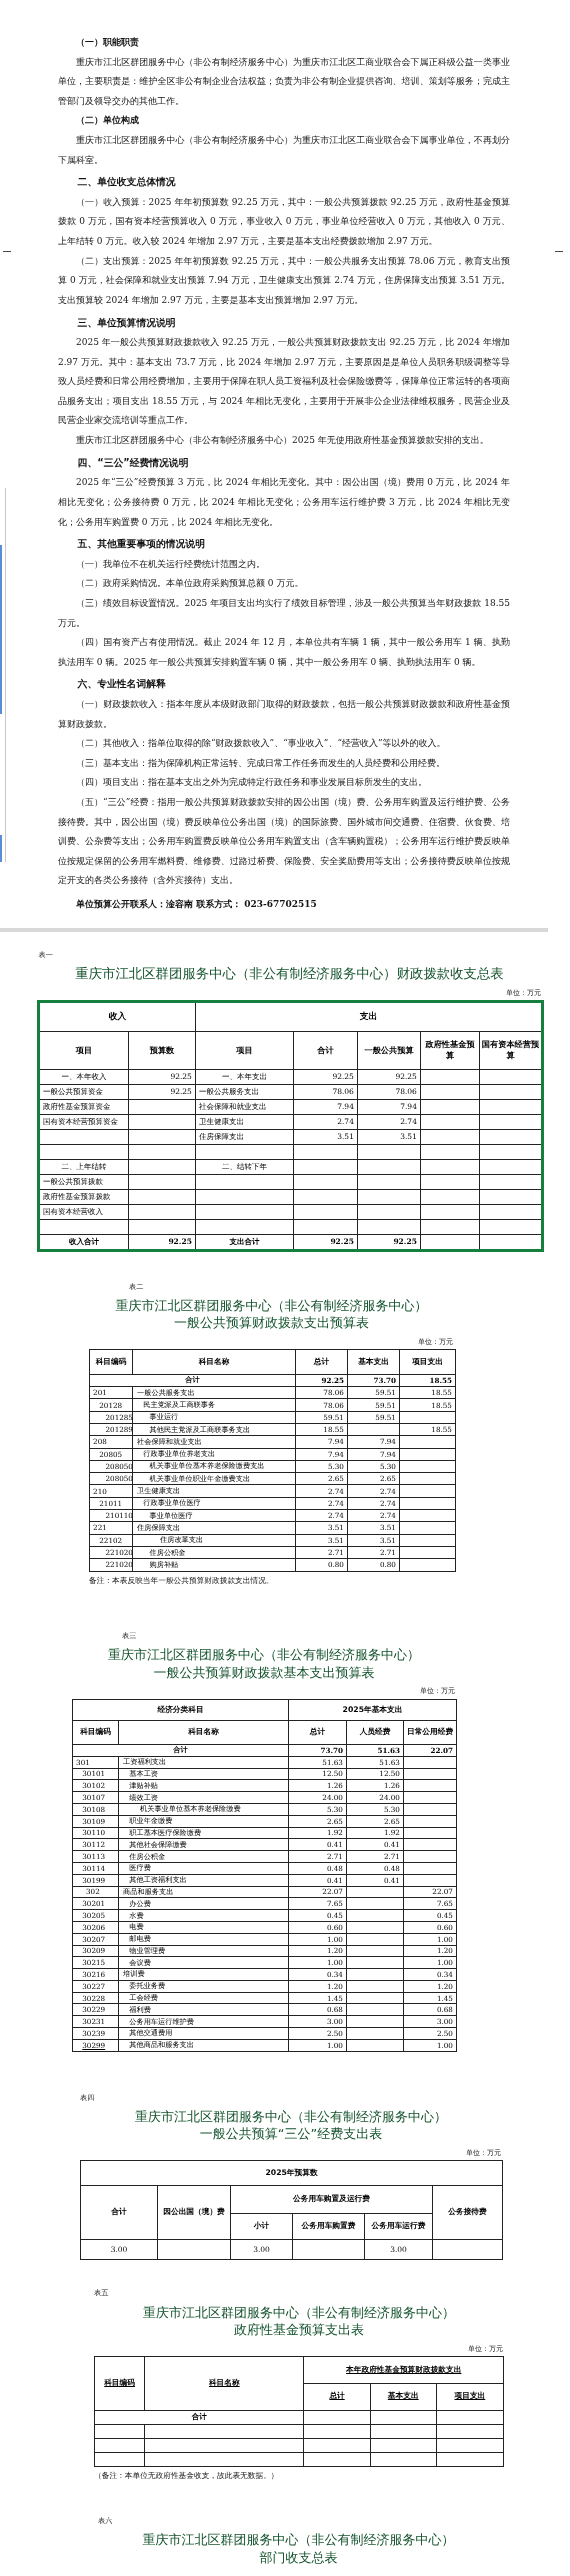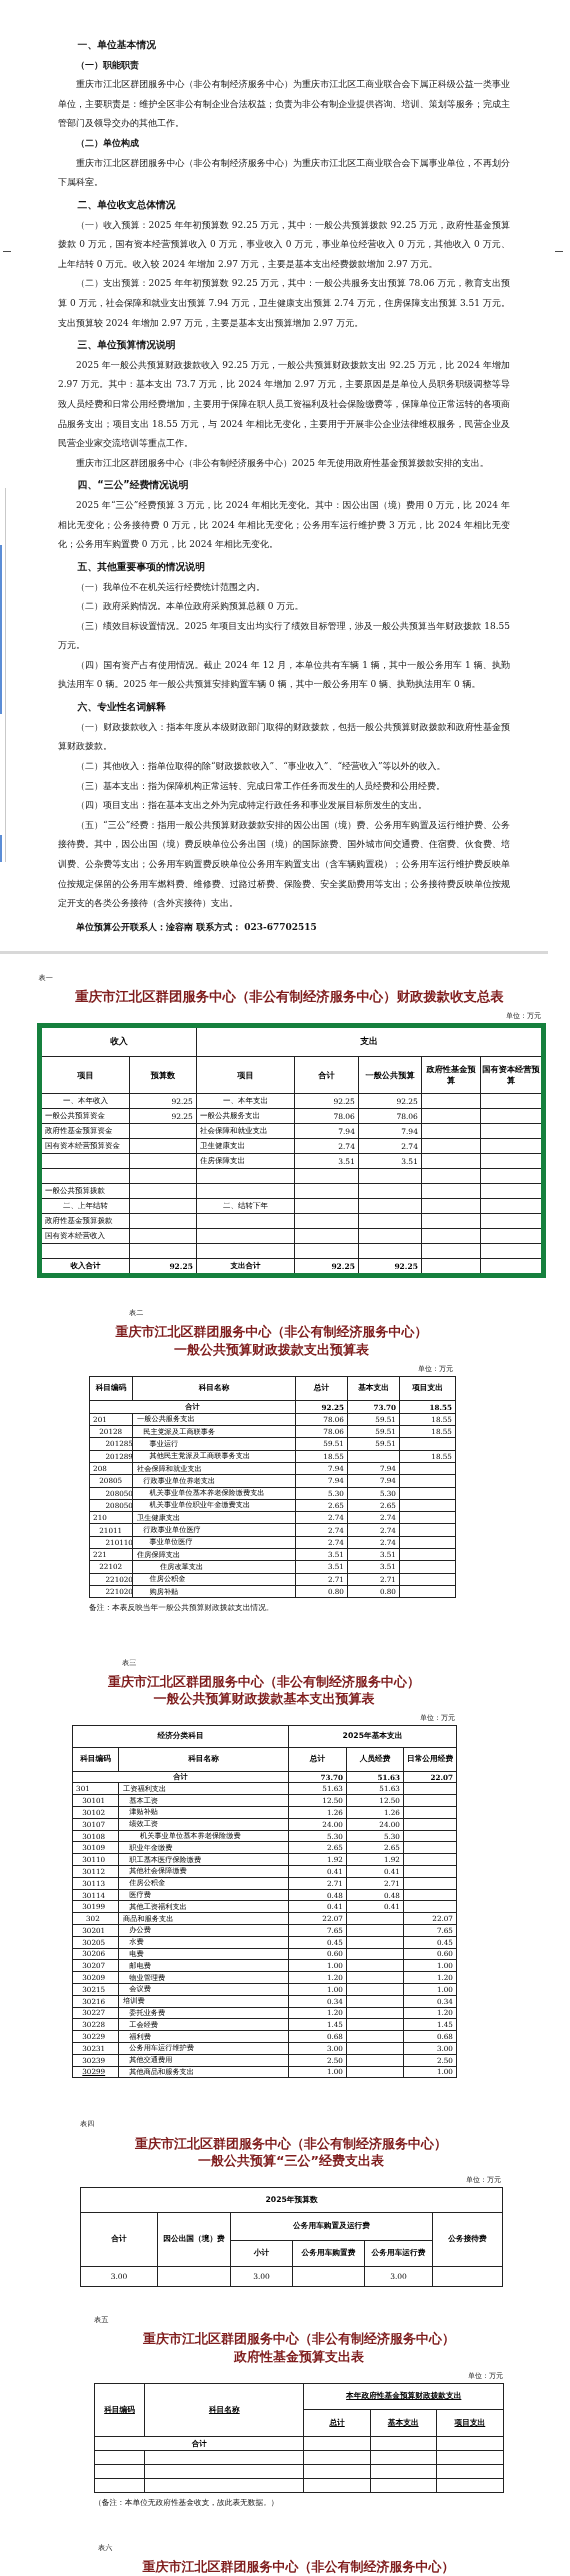--- a/index.html
+++ b/index.html
@@ -13,36 +13,36 @@
   .contact{font-weight:bold;font-size:9px;line-height:20.6px;text-indent:2em;margin:3.1px 0 0;}
   
   .sep{height:3.6px;background:#d8d8d8;}
   .sep.narrow{width:548px;}
   .margin-dash{position:absolute;width:7.7px;height:1px;background:#4a4a4a;}
   .accent-bar{position:absolute;left:0;width:2.1px;background:#5b8dd6;}
   .hairline{position:absolute;left:5.2px;width:0.5px;background:#c9c9c9;}
   
   .tblock{position:relative;}
   .tbl-label{font-size:7.2px;color:#222;margin-bottom:5.2px;}
-  .tbl-title{font-family:"DejaVu Sans","Liberation Sans",sans-serif;font-weight:bold;color:#7f1d1d;text-align:center;}
+  .tbl-title{font-family:"DejaVu Sans","Liberation Sans",sans-serif;font-weight:normal;color:#14532d;text-align:center;}
   .title-lg{font-size:13.4px;line-height:17.5px;margin-bottom:3.1px;}
   .title-2l{font-size:13px;line-height:17.5px;margin-bottom:2.1px;}
   .unit{text-align:right;font-size:7px;margin:5.2px 1px 2.1px 0;}
   .note{font-size:7.7px;margin-top:4.6px;}
   table{border-collapse:collapse;table-layout:fixed;width:100%;background:#fff;border:1px solid #222;}
   th{font-family:"DejaVu Sans","Liberation Sans",sans-serif;font-weight:bold;font-size:7.7px;line-height:1.35;
      border:0.5px solid #222;padding:2.1px 1px;text-align:center;vertical-align:middle;color:#000;}
   td{font-size:7.5px;border:0.5px solid #222;padding:0 3.1px;height:11.3px;vertical-align:middle;color:#000;
      overflow:hidden;white-space:nowrap;}
   td.num{text-align:right;}
   td.ctr{text-align:center;}
   td.code{text-align:left;}
   tr.total-row td{font-weight:bold;}
   
-  .t1{border:5px solid #15803d;}
+  .t1{border:3px solid #15803d;}
   .t1 th,.t1 td{border-width:1px;}
   .t1 th{font-size:8.8px;}
   .t1 .h-row1 th{height:24px;}
   .t1 .h-row2 th{height:32px;font-size:8.2px;}
   .t1 td{height:14px;}
   .t2 .h-row1 th{height:17.5px;}
   .t2 .h-row2 th{height:19.6px;}
   .t2 td{height:11.3px;font-size:7.2px;}
   .t3 .h-row1 th{height:16.5px;}
   .t3 .h-row2 th{height:18.5px;}
@@ -60,21 +60,20 @@
 
 <div class="doc">
 
   <div class="margin-dash" style="left:3.1px;top:251px;"></div>
   <div class="margin-dash" style="right:7.2px;top:251px;"></div>
   <div class="hairline" style="top:488px;height:374px;"></div>
   <div class="accent-bar" style="top:545px;height:169px;"></div>
   <div class="accent-bar" style="top:835px;height:27px;"></div>
 
   <section class="narrative">
-      <div class="sec-h1">一、单位基本情况</div>
       <div class="sec-h2">（一）职能职责</div>
       <p class="para">重庆市江北区群团服务中心（非公有制经济服务中心）为重庆市江北区工商业联合会下属正科级公益一类事业单位，主要职责是：维护全区非公有制企业合法权益；负责为非公有制企业提供咨询、培训、策划等服务；完成主管部门及领导交办的其他工作。</p>
       <div class="sec-h2">（二）单位构成</div>
       <p class="para">重庆市江北区群团服务中心（非公有制经济服务中心）为重庆市江北区工商业联合会下属事业单位，不再划分下属科室。</p>
       <div class="sec-h1">二、单位收支总体情况</div>
       <p class="para">（一）收入预算：2025 年年初预算数 92.25 万元，其中：一般公共预算拨款 92.25 万元，政府性基金预算拨款 0 万元，国有资本经营预算收入 0 万元，事业收入 0 万元，事业单位经营收入 0 万元，其他收入 0 万元、上年结转 0 万元。收入较 2024 年增加 2.97 万元，主要是基本支出经费拨款增加 2.97 万元。</p>
       <p class="para">（二）支出预算：2025 年年初预算数 92.25 万元，其中：一般公共服务支出预算 78.06 万元，教育支出预算 0 万元，社会保障和就业支出预算 7.94 万元，卫生健康支出预算 2.74 万元，住房保障支出预算 3.51 万元。支出预算较 2024 年增加 2.97 万元，主要是基本支出预算增加 2.97 万元。</p>
       <div class="sec-h1">三、单位预算情况说明</div>
       <p class="para">2025 年一般公共预算财政拨款收入 92.25 万元，一般公共预算财政拨款支出 92.25 万元，比 2024 年增加 2.97 万元。其中：基本支出 73.7 万元，比 2024 年增加 2.97 万元，主要原因是是单位人员职务职级调整等导致人员经费和日常公用经费增加，主要用于保障在职人员工资福利及社会保险缴费等，保障单位正常运转的各项商品服务支出；项目支出 18.55 万元，与 2024 年相比无变化，主要用于开展非公企业法律维权服务，民营企业及民营企业家交流培训等重点工作。</p>
       <p class="para">重庆市江北区群团服务中心（非公有制经济服务中心）2025 年无使用政府性基金预算拨款安排的支出。</p>
@@ -174,32 +173,32 @@
           <tr>
             <td></td>
             <td></td>
             <td></td>
             <td></td>
             <td></td>
             <td></td>
             <td></td>
           </tr>
           <tr>
+            <td class="ctr">二、上年结转</td>
+            <td></td>
+            <td class="ctr">二、结转下年</td>
+            <td></td>
+            <td></td>
+            <td></td>
+            <td></td>
+          </tr>
+          <tr>
             <td>一般公共预算拨款</td>
             <td></td>
             <td></td>
-            <td></td>
-            <td></td>
-            <td></td>
-            <td></td>
-          </tr>
-          <tr>
-            <td class="ctr">二、上年结转</td>
-            <td></td>
-            <td class="ctr">二、结转下年</td>
             <td></td>
             <td></td>
             <td></td>
             <td></td>
           </tr>
           <tr>
             <td>政府性基金预算拨款</td>
             <td></td>
             <td></td>
             <td></td>

